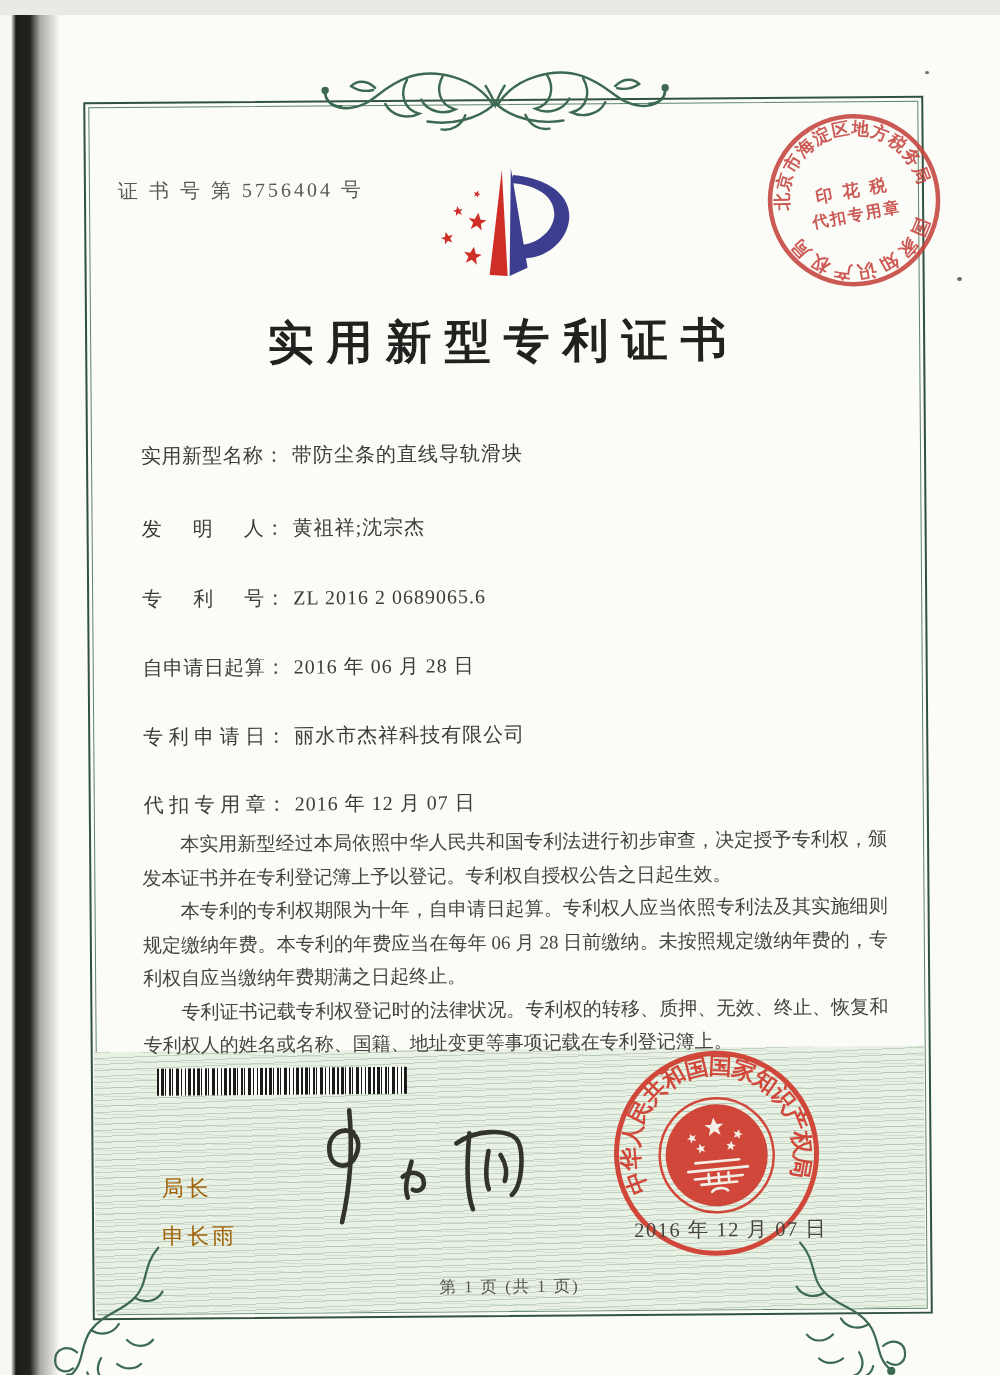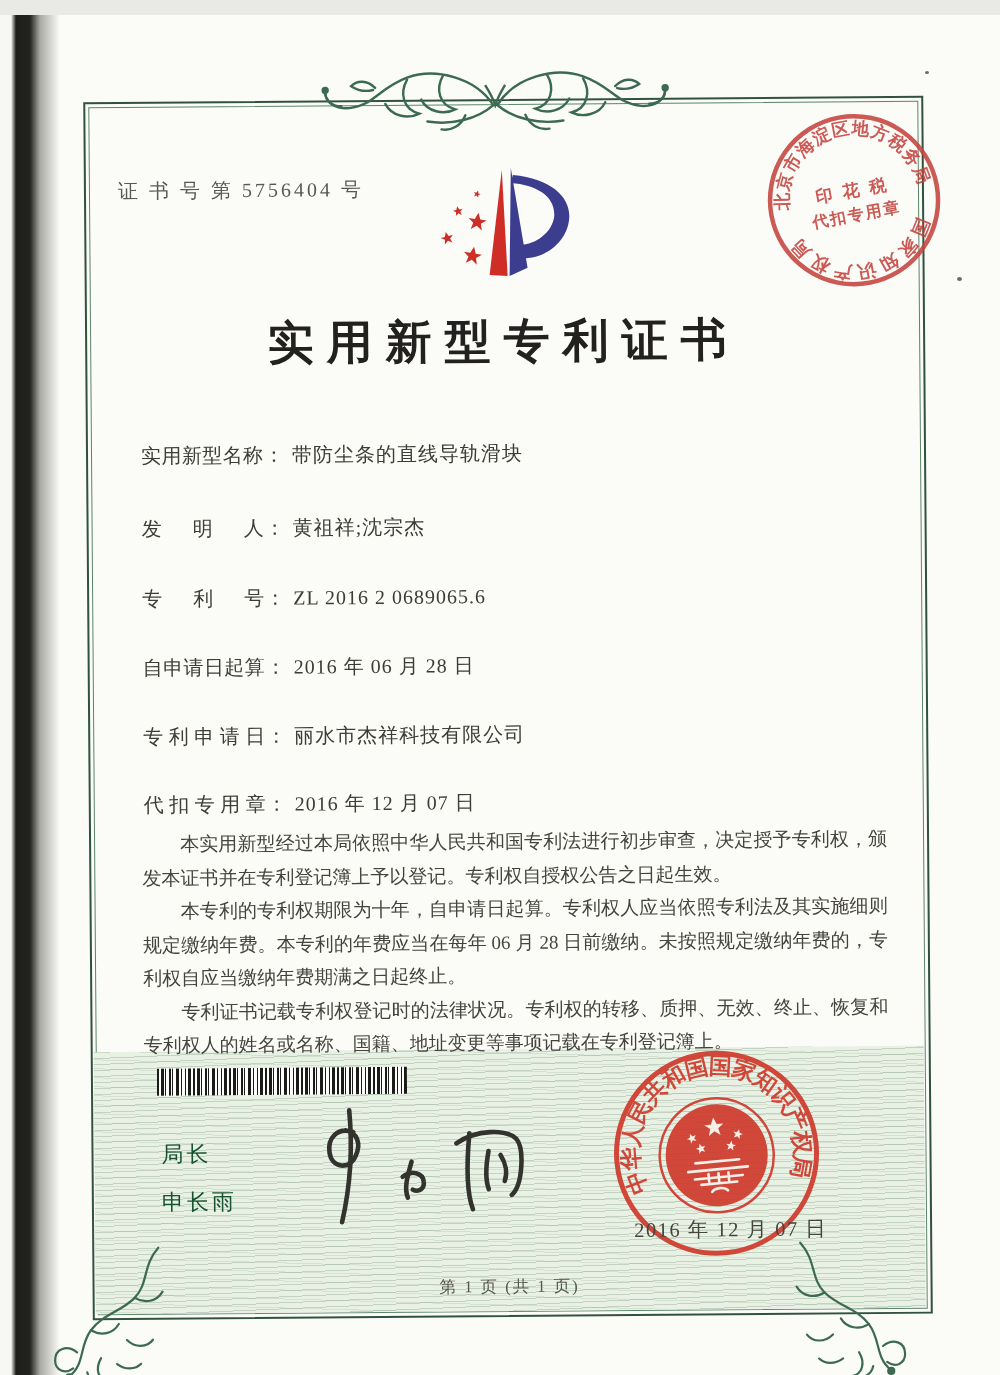--- a/index.html
+++ b/index.html
@@ -46,21 +46,21 @@
       #1a1a18 0px,#1a1a18 2px,#fdfdfc 2px,#fdfdfc 4px,
       #1a1a18 4px,#1a1a18 7px,#fdfdfc 7px,#fdfdfc 8px,
       #1a1a18 8px,#1a1a18 9px,#fdfdfc 9px,#fdfdfc 12px,
       #1a1a18 12px,#1a1a18 14px,#fdfdfc 14px,#fdfdfc 15px,
       #1a1a18 15px,#1a1a18 16px,#fdfdfc 16px,#fdfdfc 19px,
       #1a1a18 19px,#1a1a18 22px,#fdfdfc 22px,#fdfdfc 24px,
       #1a1a18 24px,#1a1a18 25px,#fdfdfc 25px,#fdfdfc 28px,
       #1a1a18 28px,#1a1a18 29px,#fdfdfc 29px,#fdfdfc 31px,
       #1a1a18 31px,#1a1a18 34px,#fdfdfc 34px,#fdfdfc 36px);
   }
-  .commissioner{position:absolute;left:158px;top:1122px;z-index:2;font-size:22px;color:#14532d;letter-spacing:3px;}
+  .commissioner{position:absolute;left:158px;top:1156px;z-index:2;font-size:22px;color:#a16207;letter-spacing:3px;}
   .commissioner div{margin-bottom:18px;}
   .signature{position:absolute;left:288px;top:1088px;z-index:2;}
   .official-seal{position:absolute;left:607px;top:1034px;z-index:3;transform:rotate(-5deg);opacity:.92;}
   .issue-date{position:absolute;left:630px;top:1202px;z-index:4;font-size:20.5px;color:#46453c;letter-spacing:1.5px;white-space:nowrap;}
   .page-footer{position:absolute;left:0;width:1010px;top:1261px;text-align:center;z-index:2;font-size:16.5px;letter-spacing:2px;color:#55544d;}
   svg text{font-family:"Liberation Serif","DejaVu Serif",serif;}
 </style>
 </head>
 <body>
 

